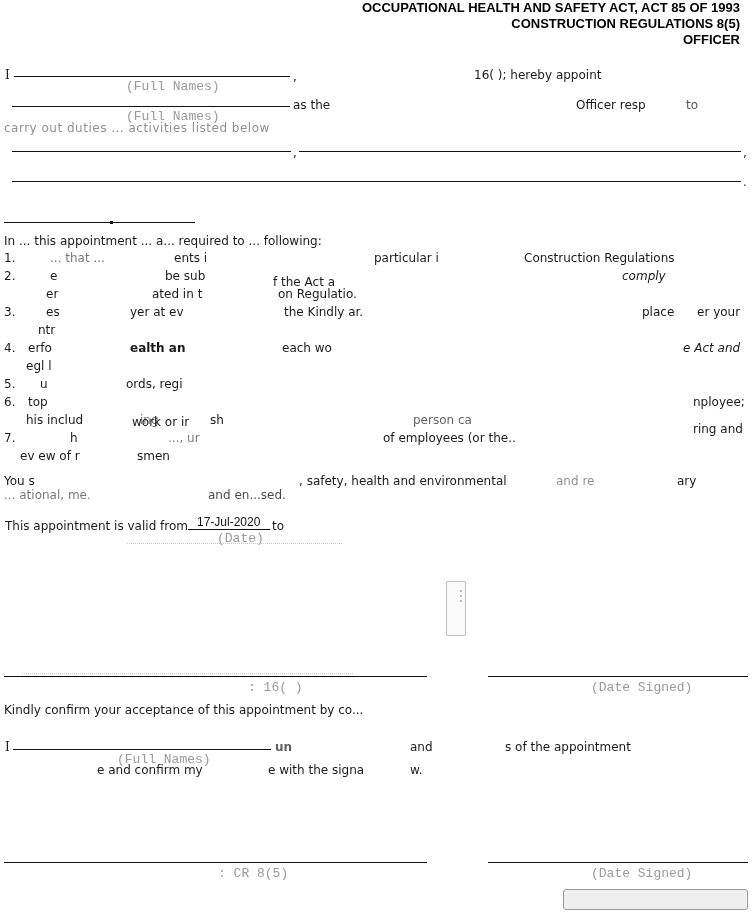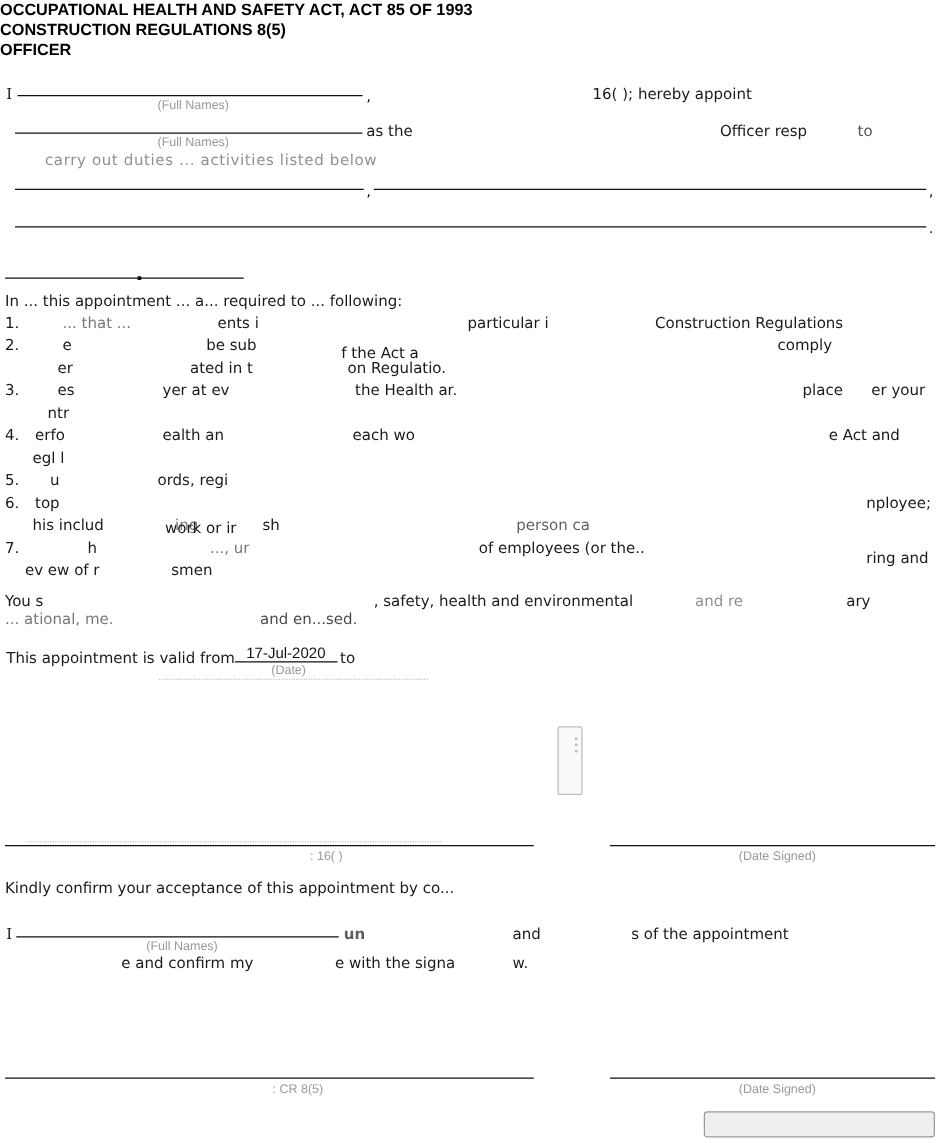--- a/index.html
+++ b/index.html
@@ -1,23 +1,23 @@
 <!DOCTYPE html>
 <html><head>
 <meta charset="utf-8">
 <style>
   html, body { margin:0; padding:0; background:#ffffff; }
   body { width:752px; height:914px; position:relative; overflow:hidden;
          font-family:"DejaVu Sans", sans-serif; color:#111; }
   .abs { position:absolute; white-space:nowrap; }
   .t { font-size:12px; line-height:14px; color:#1a1a1a; }
   .title { font-family:"Liberation Sans", sans-serif; font-weight:bold; font-size:13px;
-           text-align:left; width:740px; left:0; color:#000; }
+           text-align:right; width:740px; left:0; color:#000; }
   .line { position:absolute; height:1px; background:#111; }
-  .cap { font-family:Liberation Sans, sans-serif; font-size:10px; color:#9a9a9a; position:absolute; white-space:nowrap; }
+  .cap { font-family:Liberation Mono, monospace; font-size:13px; color:#9a9a9a; position:absolute; white-space:nowrap; }
   .dotted { position:absolute; border-top:1px dotted #c8c8c8; height:0; }
   .serif { font-family:"DejaVu Serif", serif; }
   .scrollbox { position:absolute; left:446px; top:581px; width:18px; height:53px;
                border:1px solid #bdbdbd; border-radius:2px; background:#fafafa; }
   .scrollbox .dots { position:absolute; right:3px; top:8px; width:2px; }
   .scrollbox .dots i { display:block; width:2px; height:2px; background:#bbb; margin-bottom:3px; }
   .btn { position:absolute; left:563px; top:889px; width:185px; height:21px; background:#efefef;
          border:1px solid #9a9a9a; border-radius:3px; box-sizing:border-box; }
 </style>
 </head>
@@ -33,21 +33,21 @@
 <span class="abs t" style="left:293px;top:70px;">,</span>
 <span class="abs t" style="left:474px;top:68px;">16(  ); hereby appoint</span>
 
 <div class="line" style="left:12px;top:106px;width:278px;"></div>
 <span class="cap" style="left:126px;top:109px;">(Full Names)</span>
 <span class="abs t" style="left:293px;top:98px;">as the</span>
 <span class="abs t" style="left:576px;top:98px;">Officer resp</span>
 <span class="abs t" style="left:686px;top:98px;color:#555;">to</span>
 
 <span class="abs t" style="left:4px;top:121px;color:#333;letter-spacing:0.5px;">
-  <span style="opacity:0.55;margin-left:32px;">carry out duties ... activities listed below</span>
+  <span style="opacity:0.55;">carry out duties ... activities listed below</span>
 </span>
 
 <div class="line" style="left:12px;top:151px;width:279px;"></div>
 <span class="abs t" style="left:293px;top:146px;">,</span>
 <div class="line" style="left:299px;top:151px;width:442px;"></div>
 <span class="abs t" style="left:743px;top:146px;">,</span>
 <div class="line" style="left:12px;top:181px;width:729px;"></div>
 <span class="abs t" style="left:743px;top:175px;">.</span>
 
 <div class="line" style="left:4px;top:222px;width:191px;"></div>
@@ -61,42 +61,42 @@
   <span class="abs t" style="left:174px;top:251px;">ents i</span>
   <span class="abs t" style="left:273px;top:235px;margin-top:40px;">f the Act a</span>
   <span class="abs t" style="left:374px;top:251px;">particular i</span>
   <span class="abs t" style="left:524px;top:251px;">Construction Regulations</span>
 </div>
 
 <div>
   <span class="abs t" style="left:4px;top:269px;">2.</span>
   <span class="abs t" style="left:50px;top:269px;">e</span>
   <span class="abs t" style="left:165px;top:269px;">be sub</span>
-  <span class="abs t" style="left:622px;top:269px;">comply</span>
+  <span class="abs t" style="left:622px;top:269px;font-style:italic;">comply</span>
   <span class="abs t" style="left:46px;top:287px;">er</span>
   <span class="abs t" style="left:152px;top:287px;">ated in t</span>
   <span class="abs t" style="left:278px;top:287px;">on Regulatio.</span>
 </div>
 
 <div>
   <span class="abs t" style="left:4px;top:305px;">3.</span>
   <span class="abs t" style="left:46px;top:305px;">es</span>
   <span class="abs t" style="left:130px;top:305px;">yer at ev</span>
-  <span class="abs t" style="left:284px;top:305px;">the Health ar.</span>
+  <span class="abs t" style="left:284px;top:305px;">the Kindly ar.</span>
   <span class="abs t" style="left:642px;top:305px;">place</span>
   <span class="abs t" style="left:697px;top:305px;">er your</span>
   <span class="abs t" style="left:38px;top:323px;">ntr</span>
 </div>
 
 <div>
   <span class="abs t" style="left:4px;top:341px;">4.</span>
   <span class="abs t" style="left:28px;top:341px;">erfo</span>
-  <span class="abs t" style="left:130px;top:341px;">ealth an</span>
+  <span class="abs t" style="left:130px;top:341px;font-weight:bold;">ealth an</span>
   <span class="abs t" style="left:282px;top:341px;">each wo</span>
-  <span class="abs t" style="left:663px;top:341px;">e Act and</span>
+  <span class="abs t" style="left:683px;top:341px;font-style:italic;">e Act and</span>
   <span class="abs t" style="left:26px;top:359px;">egl l</span>
 </div>
 
 <div>
   <span class="abs t" style="left:4px;top:377px;">5.</span>
   <span class="abs t" style="left:40px;top:377px;">u</span>
   <span class="abs t" style="left:126px;top:377px;">ords, regi</span>
 </div>
 
 <div>
@@ -108,21 +108,21 @@
   <span class="abs t" style="left:140px;top:413px;opacity:0.6;">ing</span>
   <span class="abs t" style="left:210px;top:413px;">sh</span>
   <span class="abs t" style="left:413px;top:413px;opacity:0.7;">person ca</span>
 </div>
 
 <div>
   <span class="abs t" style="left:4px;top:431px;">7.</span>
   <span class="abs t" style="left:70px;top:431px;">h</span>
   <span class="abs t" style="left:168px;top:431px;opacity:0.6;">..., ur</span>
   <span class="abs t" style="left:383px;top:431px;">of employees (or the..</span>
-  <span class="abs t" style="left:693px;top:439px;">ring and</span>
+  <span class="abs t" style="left:693px;top:422px;">ring and</span>
   <span class="abs t" style="left:20px;top:449px;">ev ew of r</span>
   <span class="abs t" style="left:137px;top:449px;">smen</span>
 </div>
 
 <div>
   <span class="abs t" style="left:4px;top:474px;">You s</span>
   <span class="abs t" style="left:299px;top:474px;">, safety, health and environmental</span>
   <span class="abs t" style="left:556px;top:474px;opacity:0.5;">and re</span>
   <span class="abs t" style="left:677px;top:474px;">ary</span>
   <span class="abs t" style="left:4px;top:488px;opacity:0.6;">... ational, me.</span>

